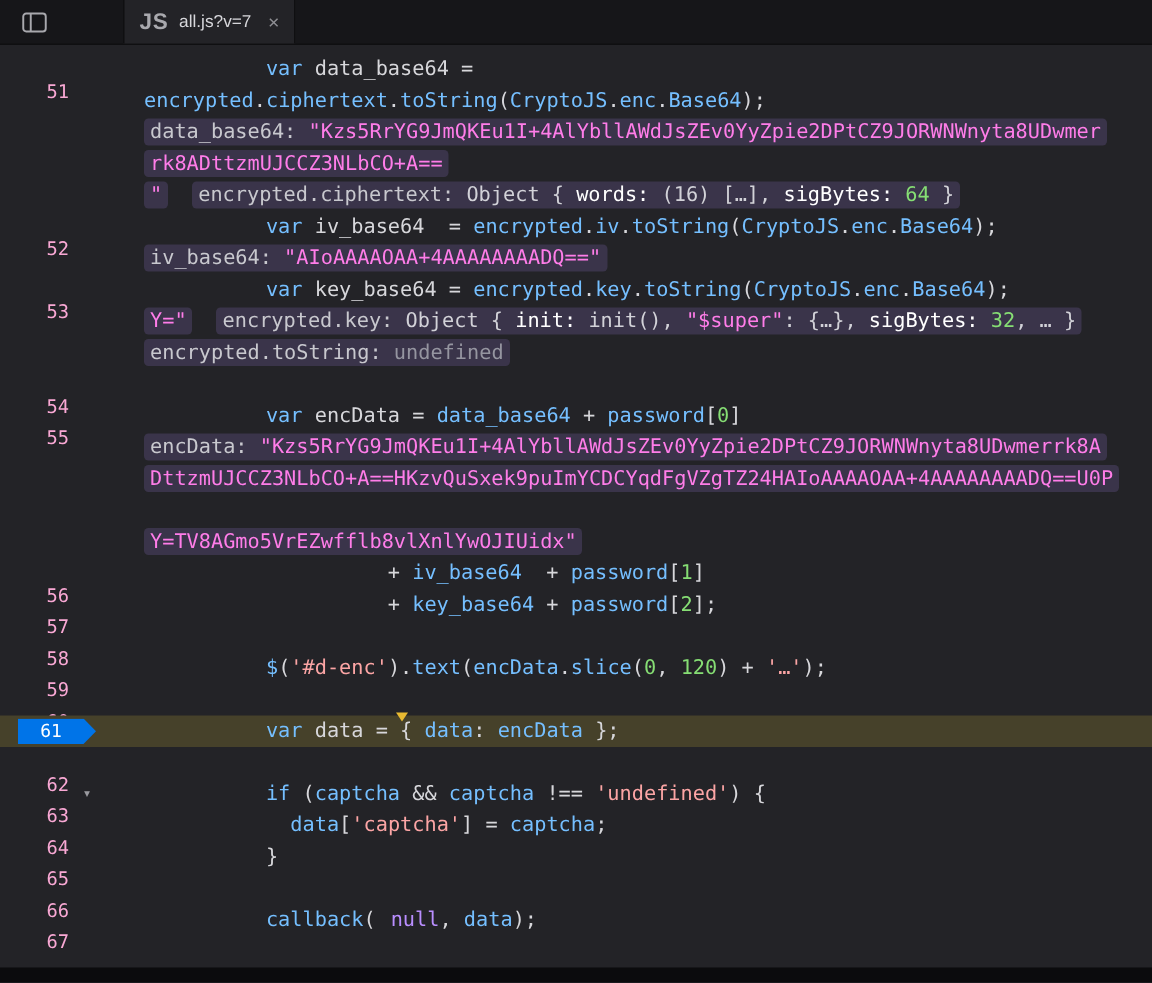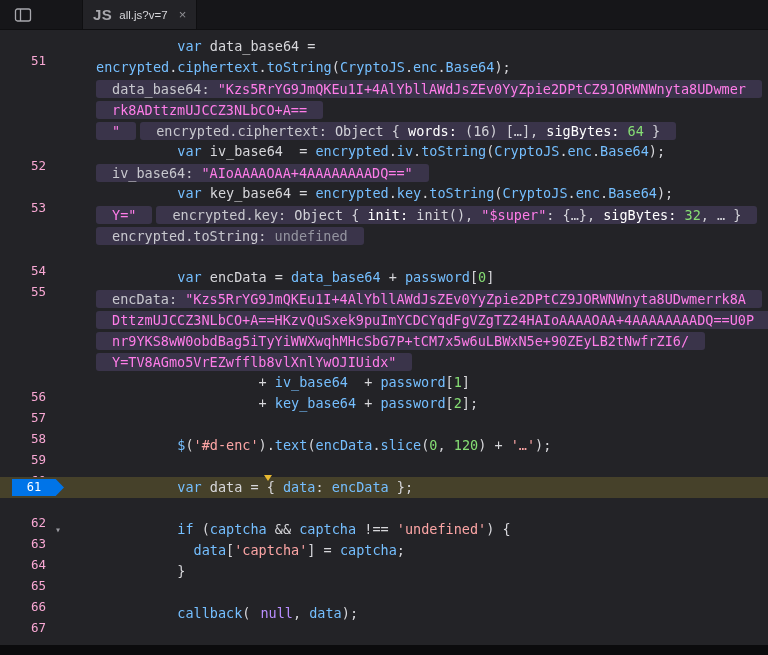--- a/index.html
+++ b/index.html
@@ -37,21 +37,21 @@
   .tk-v   { color:#75BFFF; }   
   .tk-p   { color:#75BFFF; }   
   .tk-def { color:#D7D7DB; }   
   .tk-d   { color:#D7D7DB; }   
   .tk-s   { color:#fca5a5; }   
   .tk-n   { color:#86DE74; }   
   .tk-a   { color:#B98EFF;margin-left:10px; }   
 
   
   .chip { display:inline-block; background:#3a344a; border-radius:3px;
-          padding:0 16px; margin-right:4px; height:18px; line-height:18px;
+          padding:0 4px; margin-right:16px; height:18px; line-height:18px;
           vertical-align:middle; cursor:pointer; }
   .cp-nm  { color:#c8c8ce; }
   .cp-str { color:#FF7DE9; }
   .cp-key { color:#ffffff;text-align:center; }
   .cp-num { color:#86DE74; }
   .cp-pl  { color:#d2d2d8; }
   .cp-und { color:#9595a0; }
 
   .caret { position:absolute; top:-2px; width:0; height:0;
            border-left:4px solid transparent; border-right:4px solid transparent;
@@ -86,21 +86,21 @@
       <div class="row"><div class="gutter"><span class="lnum"></span></div><div class="content"><span class="chip"><span class="cp-str">"</span></span><span class="chip"><span class="cp-nm">encrypted.ciphertext: </span><span class="cp-pl">Object { </span><span class="cp-key">words: </span><span class="cp-pl">(16) […], </span><span class="cp-key">sigBytes: </span><span class="cp-num">64</span><span class="cp-pl"> }</span></span></div></div>
       <div class="row"><div class="gutter"><span class="lnum">52</span></div><div class="content"><span class="tk-d">          </span><span class="tk-k">var</span><span class="tk-d"> </span><span class="tk-def">iv_base64</span><span class="tk-d">  = </span><span class="tk-v">encrypted</span><span class="tk-d">.</span><span class="tk-p">iv</span><span class="tk-d">.</span><span class="tk-p">toString</span><span class="tk-d">(</span><span class="tk-v">CryptoJS</span><span class="tk-d">.</span><span class="tk-p">enc</span><span class="tk-d">.</span><span class="tk-p">Base64</span><span class="tk-d">);</span></div></div>
       <div class="row"><div class="gutter"><span class="lnum"></span></div><div class="content"><span class="chip"><span class="cp-nm">iv_base64: </span><span class="cp-str">"AIoAAAAOAA+4AAAAAAAADQ=="</span></span></div></div>
       <div class="row"><div class="gutter"><span class="lnum">53</span></div><div class="content"><span class="tk-d">          </span><span class="tk-k">var</span><span class="tk-d"> </span><span class="tk-def">key_base64</span><span class="tk-d"> = </span><span class="tk-v">encrypted</span><span class="tk-d">.</span><span class="tk-p">key</span><span class="tk-d">.</span><span class="tk-p">toString</span><span class="tk-d">(</span><span class="tk-v">CryptoJS</span><span class="tk-d">.</span><span class="tk-p">enc</span><span class="tk-d">.</span><span class="tk-p">Base64</span><span class="tk-d">);</span></div></div>
       <div class="row"><div class="gutter"><span class="lnum"></span></div><div class="content"><span class="chip"><span class="cp-str">Y="</span></span><span class="chip"><span class="cp-nm">encrypted.key: </span><span class="cp-pl">Object { </span><span class="cp-key">init: </span><span class="cp-pl">init(), </span><span class="cp-str">"$super"</span><span class="cp-pl">: {…}, </span><span class="cp-key">sigBytes: </span><span class="cp-num">32</span><span class="cp-pl">, … }</span></span></div></div>
       <div class="row"><div class="gutter"><span class="lnum"></span></div><div class="content"><span class="chip"><span class="cp-nm">encrypted.toString: </span><span class="cp-und">undefined</span></span></div></div>
       <div class="row"><div class="gutter"><span class="lnum">54</span></div><div class="content"></div></div>
       <div class="row"><div class="gutter"><span class="lnum">55</span></div><div class="content"><span class="tk-d">          </span><span class="tk-k">var</span><span class="tk-d"> </span><span class="tk-def">encData</span><span class="tk-d"> = </span><span class="tk-v">data_base64</span><span class="tk-d"> + </span><span class="tk-v">password</span><span class="tk-d">[</span><span class="tk-n">0</span><span class="tk-d">]</span></div></div>
       <div class="row"><div class="gutter"><span class="lnum"></span></div><div class="content"><span class="chip"><span class="cp-nm">encData: </span><span class="cp-str">"Kzs5RrYG9JmQKEu1I+4AlYbllAWdJsZEv0YyZpie2DPtCZ9JORWNWnyta8UDwmerrk8A</span></span></div></div>
       <div class="row"><div class="gutter"><span class="lnum"></span></div><div class="content"><span class="chip"><span class="cp-str">DttzmUJCCZ3NLbCO+A==HKzvQuSxek9puImYCDCYqdFgVZgTZ24HAIoAAAAOAA+4AAAAAAAADQ==U0P</span></span></div></div>
-      <div class="row"><div class="gutter"><span class="lnum"></span></div><div class="content"><span class="chip"><span class="cp-str">nr9YKS8wW0obdBag5iTyYiWWXwqhMHcSbG7P+tCM7x5w6uLBWxN5e+90ZEyLB2tNwfrZI6/</span></span></div></div>
+      <div class="row"><div class="gutter"><span class="lnum"></span></div></div>
       <div class="row"><div class="gutter"><span class="lnum"></span></div><div class="content"><span class="chip"><span class="cp-str">Y=TV8AGmo5VrEZwfflb8vlXnlYwOJIUidx"</span></span></div></div>
       <div class="row"><div class="gutter"><span class="lnum">56</span></div><div class="content"><span class="tk-d">                    + </span><span class="tk-v">iv_base64</span><span class="tk-d">  + </span><span class="tk-v">password</span><span class="tk-d">[</span><span class="tk-n">1</span><span class="tk-d">]</span></div></div>
       <div class="row"><div class="gutter"><span class="lnum">57</span></div><div class="content"><span class="tk-d">                    + </span><span class="tk-v">key_base64</span><span class="tk-d"> + </span><span class="tk-v">password</span><span class="tk-d">[</span><span class="tk-n">2</span><span class="tk-d">];</span></div></div>
       <div class="row"><div class="gutter"><span class="lnum">58</span></div><div class="content"></div></div>
       <div class="row"><div class="gutter"><span class="lnum">59</span></div><div class="content"><span class="tk-d">          </span><span class="tk-v">$</span><span class="tk-d">(</span><span class="tk-s">'#d-enc'</span><span class="tk-d">).</span><span class="tk-p">text</span><span class="tk-d">(</span><span class="tk-v">encData</span><span class="tk-d">.</span><span class="tk-p">slice</span><span class="tk-d">(</span><span class="tk-n">0</span><span class="tk-d">, </span><span class="tk-n">120</span><span class="tk-d">) + </span><span class="tk-s">'…'</span><span class="tk-d">);</span></div></div>
       <div class="row"><div class="gutter"><span class="lnum">60</span></div><div class="content"></div></div>
       <div class="row hl"><div class="gutter"><span class="lnum paused">61</span></div><div class="content"><span class="tk-d">          </span><span class="tk-k">var</span><span class="tk-d"> </span><span class="tk-def">data</span><span class="tk-d"> = { </span><span class="tk-p">data</span><span class="tk-d">: </span><span class="tk-v">encData</span><span class="tk-d"> };</span><span class="caret" style="left: calc(21ch + 3px);"></span></div></div>
       <div class="row"><div class="gutter"><span class="lnum">62</span></div><div class="content"></div></div>
       <div class="row"><div class="gutter"><span class="lnum">63</span><span class="fold">▾</span></div><div class="content"><span class="tk-d">          </span><span class="tk-k">if</span><span class="tk-d"> (</span><span class="tk-v">captcha</span><span class="tk-d"> &amp;&amp; </span><span class="tk-v">captcha</span><span class="tk-d"> !== </span><span class="tk-s">'undefined'</span><span class="tk-d">) {</span></div></div>
       <div class="row"><div class="gutter"><span class="lnum">64</span></div><div class="content"><span class="tk-d">            </span><span class="tk-v">data</span><span class="tk-d">[</span><span class="tk-s">'captcha'</span><span class="tk-d">] = </span><span class="tk-v">captcha</span><span class="tk-d">;</span></div></div>

